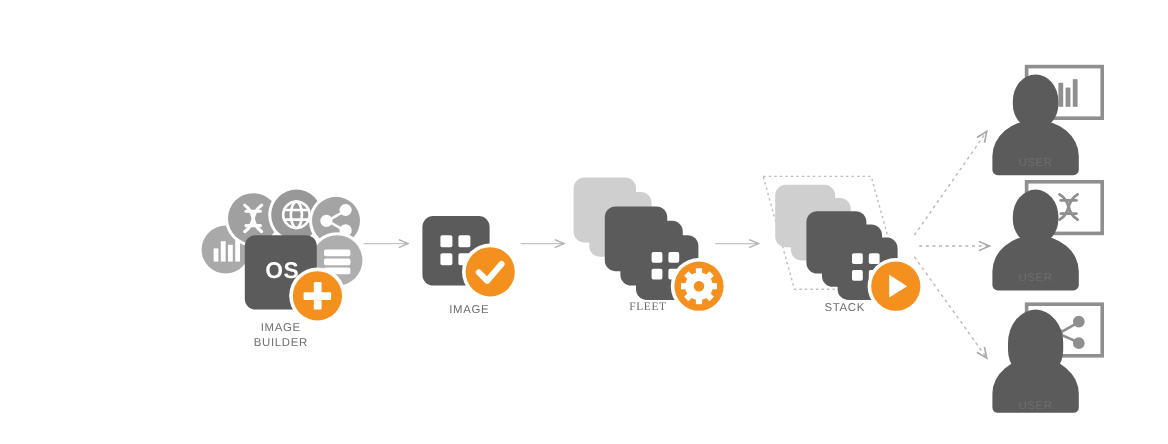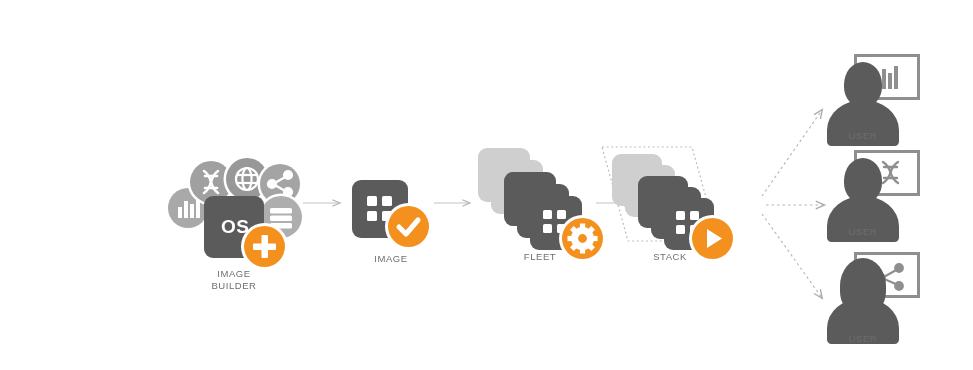--- a/index.html
+++ b/index.html
@@ -232,24 +232,24 @@
             <rect x="9" y="-2.6" width="6" height="5.2"></rect>
             <rect x="-2.6" y="-15" width="5.2" height="6" transform="rotate(45)"></rect>
             <rect x="-2.6" y="9" width="5.2" height="6" transform="rotate(45)"></rect>
             <rect x="-15" y="-2.6" width="6" height="5.2" transform="rotate(45)"></rect>
             <rect x="9" y="-2.6" width="6" height="5.2" transform="rotate(45)"></rect>
           </g>
           <circle cx="0" cy="0" r="4.4" fill="#f4911e"></circle>
         </g>
       </svg>
     </div>
-    <div class="label" style="left:-18px;top:103px;">FLEET</div>
-  </div>
-
-  <div class="node" style="left:596px;top:138px;width:135px;height:125px;">
+    <div class="label" style="left:-18px;top:103px;font-family:Liberation Serif, serif;">FLEET</div>
+  </div>
+
+  <div class="node" style="left:630px;top:138px;width:135px;height:125px;">
 
     <svg class="dotted-frame" width="128" height="112" style="left:0px;top:3px;">
         <polygon points="6,6 96,6 122,100 32,100" fill="none" stroke="#bdbdbd" stroke-width="1.2" stroke-dasharray="2,2.6"></polygon>
     </svg>
 
     <div class="card light" style="left:16px;top:16px;width:50px;height:52px;"></div>
     <div class="card light" style="left:29px;top:27px;width:50px;height:52px;"></div>
     <div class="card dark" style="left:42px;top:38px;width:50px;height:52px;"></div>
     <div class="card dark" style="left:55px;top:49px;width:50px;height:52px;"></div>
     <div class="card dark" style="left:68px;top:60px;width:50px;height:52px;"></div>

